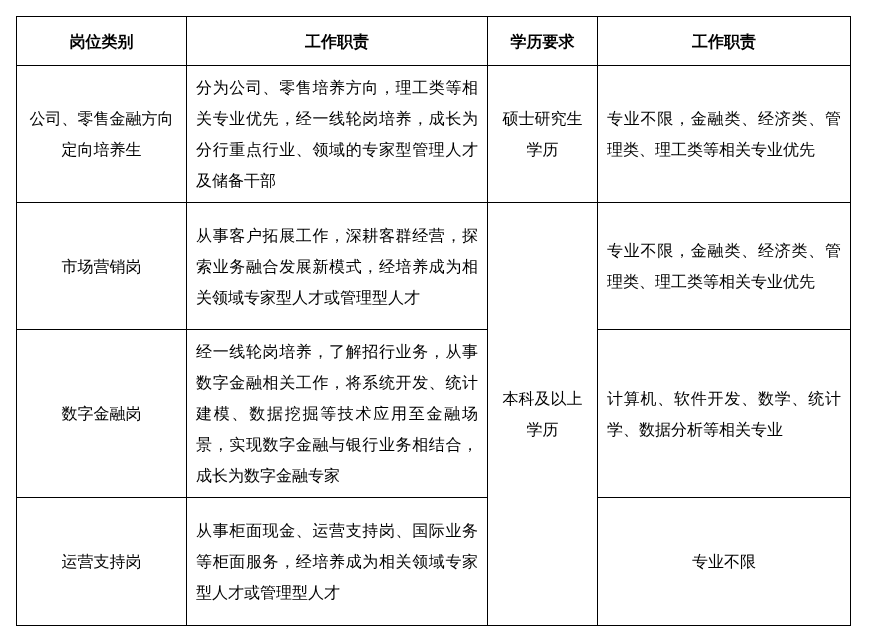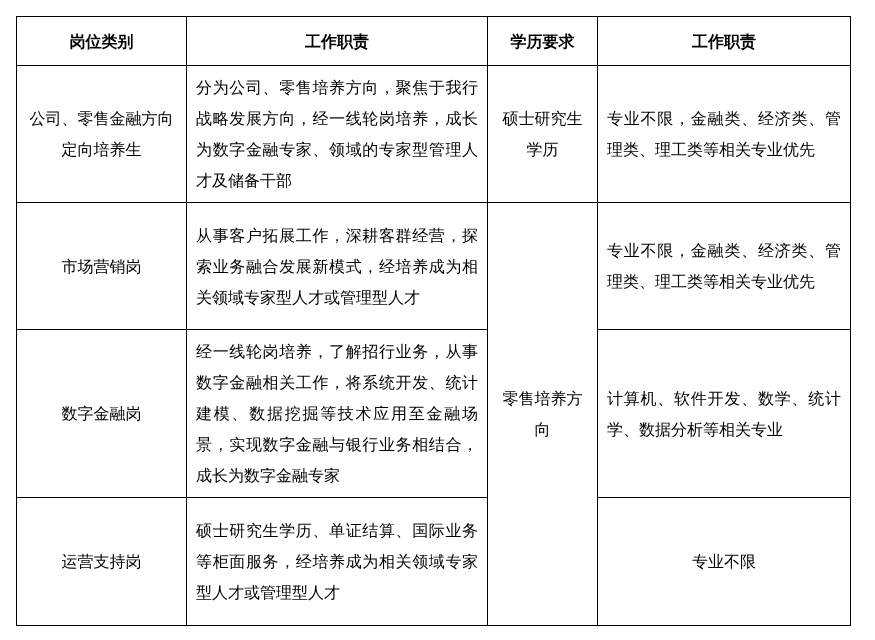--- a/index.html
+++ b/index.html
@@ -74,35 +74,35 @@
       <tr class="r-head">
         <th>岗位类别</th>
         <th>工作职责</th>
         <th>学历要求</th>
         <th>工作职责</th>
       </tr>
     </thead>
     <tbody>
       <tr class="r-1">
         <td class="c-center">公司、零售金融方向定向培养生</td>
-        <td class="c-justify">分为公司、零售培养方向，聚焦于我行战略发展方向，经一线轮岗培养，成长为数字金融专家、领域的专家型管理人才及储备干部</td>
+        <td class="c-justify">分为公司、零售培养方向，理工类等相关专业优先，经一线轮岗培养，成长为分行重点行业、领域的专家型管理人才及储备干部</td>
         <td class="c-center">硕士研究生学历</td>
         <td class="c-justify">专业不限，金融类、经济类、管理类、理工类等相关专业优先</td>
       </tr>
       <tr class="r-2">
         <td class="c-center">市场营销岗</td>
         <td class="c-justify">从事客户拓展工作，深耕客群经营，探索业务融合发展新模式，经培养成为相关领域专家型人才或管理型人才</td>
-        <td class="c-center" rowspan="3">零售培养方向</td>
+        <td class="c-center" rowspan="3">本科及以上学历</td>
         <td class="c-justify">专业不限，金融类、经济类、管理类、理工类等相关专业优先</td>
       </tr>
       <tr class="r-3">
         <td class="c-center">数字金融岗</td>
         <td class="c-justify">经一线轮岗培养，了解招行业务，从事数字金融相关工作，将系统开发、统计建模、数据挖掘等技术应用至金融场景，实现数字金融与银行业务相结合，成长为数字金融专家</td>
         <td class="c-justify">计算机、软件开发、数学、统计学、数据分析等相关专业</td>
       </tr>
       <tr class="r-4">
         <td class="c-center">运营支持岗</td>
-        <td class="c-justify">硕士研究生学历、单证结算、国际业务等柜面服务，经培养成为相关领域专家型人才或管理型人才</td>
+        <td class="c-justify">从事柜面现金、运营支持岗、国际业务等柜面服务，经培养成为相关领域专家型人才或管理型人才</td>
         <td class="c-left">专业不限</td>
       </tr>
     </tbody>
   </table>
 </div>
 
 </body></html>

